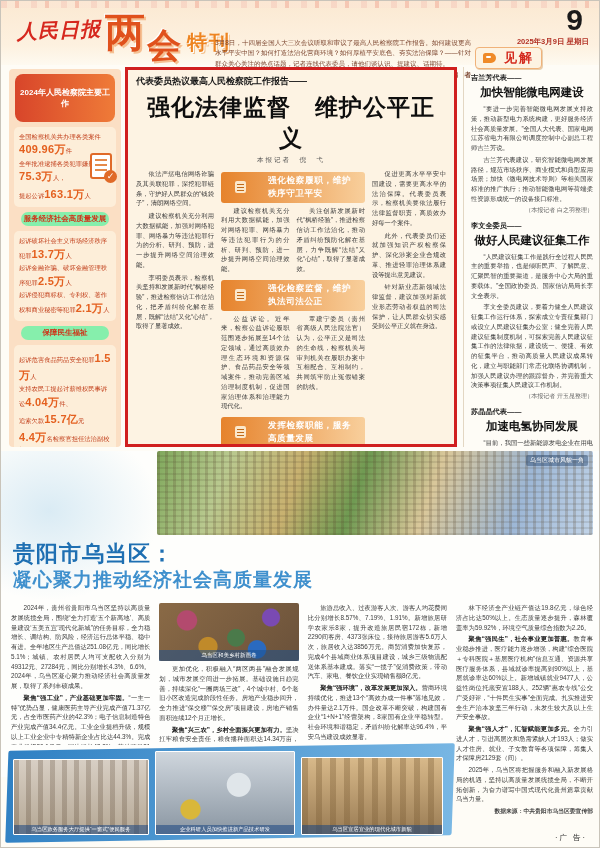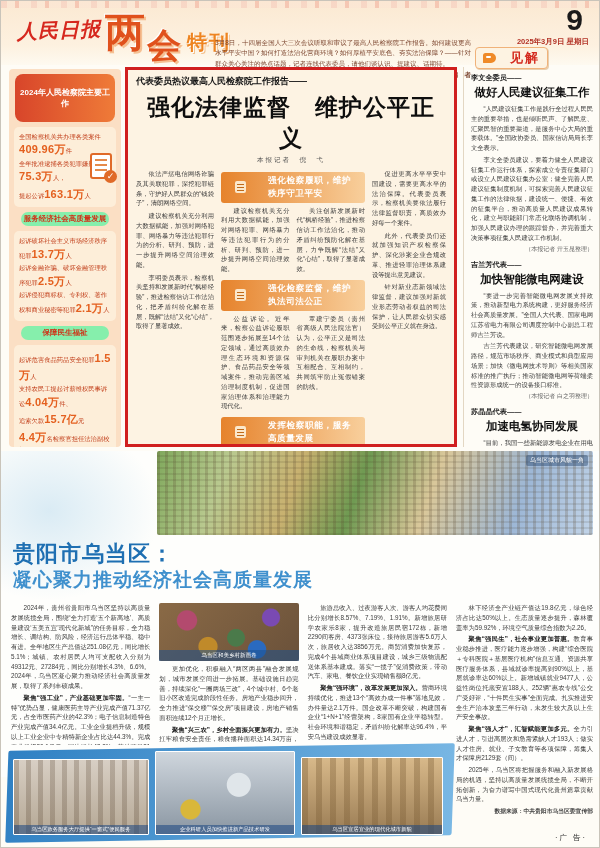--- a/index.html
+++ b/index.html
@@ -17,21 +17,21 @@
        text-shadow:2px 2px 0 #f5c093,-1px -1px 0 #fff;}
   .lh2{position:absolute;left:146px;top:22px;font-size:34px;font-weight:900;color:#e0511c;
        text-shadow:2px 2px 0 #f5c093,-1px -1px 0 #fff;}
   .lh3{position:absolute;left:186px;top:28px;font-size:20px;font-weight:900;color:#ee8420;
        text-shadow:1px 1px 0 #fff,2px 2px 0 #f3c18e;letter-spacing:2px;}
   .ednote{position:absolute;left:214px;top:37px;width:256px;font-size:6.5px;line-height:1.6;
           color:#7c4630;text-align:justify;}
   .edsign{display:block;text-align:right;font-weight:bold;margin-top:1px;}
   .pagenum{position:absolute;right:18px;top:2px;font-size:30px;font-weight:bold;color:#1a1a1a;}
   .pagedate{position:absolute;right:12px;top:36px;font-size:7.5px;font-weight:bold;color:#b23226;}
-  .insights-badge{position:absolute;left:474px;top:46px;display:flex;align-items:center;gap:14px;
+  .insights-badge{position:absolute;left:474px;top:46px;display:flex;align-items:center;gap:8px;
           border:1px solid #f0b27a;border-radius:4px;background:#fdf3e2;padding:1px 7px;
           box-shadow:1px 1px 0 #e8cfae;}
   .insights-badge .t{font-size:13px;font-weight:900;color:#d42b1f;letter-spacing:2px;}
   .blob-icon{width:13px;height:10px;background:#ef8a28;border-radius:3px 6px 6px 1px;position:relative;}
   .blob-icon::after{content:"";position:absolute;left:3px;top:3px;width:5px;height:2px;background:#fff;border-radius:1px;}
   
   .sidebar{position:absolute;left:8px;top:68px;width:112px;height:378px;background:#fbdfc4;
            border-radius:4px;padding:5px 4px;overflow:hidden;}
   .sb-title{background:linear-gradient(90deg,#d8452a,#ef7b38);color:#fff;font-size:8px;font-weight:bold;
            text-align:center;border-radius:8px;padding:13px 2px;margin:0 2px 5px;}
@@ -223,34 +223,34 @@
 
       <p>促进更高水平平安中国建设，需要更高水平的法治保障。代表委员表示，检察机关要依法履行法律监督职责，高质效办好每一个案件。</p>
           <p>此外，代表委员们还就加强知识产权检察保护、深化涉案企业合规改革、推进轻罪治理体系建设等提出意见建议。</p>
           <p>针对新业态新领域法律监督，建议加强对新就业形态劳动者权益的司法保护，让人民群众切实感受到公平正义就在身边。</p>
         </div>
     </div>
   </div>
 
   <div class="ins-col">
     <div>
+      <div class="ins-name">吉兰芳代表——</div>
+      <div class="ins-title">加快智能微电网建设</div>
+      <p class="ins-p">“要进一步完善智能微电网发展支持政策，推动新型电力系统构建，更好服务经济社会高质量发展。”全国人大代表、国家电网江苏省电力有限公司调度控制中心副总工程师吉兰芳说。</p>
+      <p class="ins-p">吉兰芳代表建议，研究智能微电网发展路径，规范市场秩序、商业模式和典型应用场景；加快《微电网技术导则》等相关国家标准的推广执行；推动智能微电网等荷端柔性资源形成统一的设备接口标准。</p>
+      <div class="ins-end">（本报记者 白之羽整理）</div>
+    </div>
+    <div>
       <div class="ins-name">李文全委员——</div>
       <div class="ins-title">做好人民建议征集工作</div>
       <p class="ins-p">“人民建议征集工作是践行全过程人民民主的重要举措，也是倾听民声、了解民意、汇聚民智的重要渠道，是服务中心大局的重要载体。”全国政协委员、国家信访局局长李文全表示。</p>
       <p class="ins-p">李文全委员建议，要着力健全人民建议征集工作运行体系，探索成立专责征集部门或设立人民建议征集办公室；健全完善人民建议征集制度机制，可探索完善人民建议征集工作的法律依据，建设统一、便捷、有效的征集平台，推动高质量人民建议成果转化，建立与职能部门常态化联络协调机制，加强人民建议办理的跟踪督办，并完善重大决策事项征集人民建议工作机制。</p>
       <div class="ins-end">（本报记者 亓玉昆整理）</div>
     </div>
     <div>
-      <div class="ins-name">吉兰芳代表——</div>
-      <div class="ins-title">加快智能微电网建设</div>
-      <p class="ins-p">“要进一步完善智能微电网发展支持政策，推动新型电力系统构建，更好服务经济社会高质量发展。”全国人大代表、国家电网江苏省电力有限公司调度控制中心副总工程师吉兰芳说。</p>
-      <p class="ins-p">吉兰芳代表建议，研究智能微电网发展路径，规范市场秩序、商业模式和典型应用场景；加快《微电网技术导则》等相关国家标准的推广执行；推动智能微电网等荷端柔性资源形成统一的设备接口标准。</p>
-      <div class="ins-end">（本报记者 白之羽整理）</div>
-    </div>
-    <div>
       <div class="ins-name">苏晶晶代表——</div>
       <div class="ins-title">加速电氢协同发展</div>
       <p class="ins-p">“目前，我国一些新能源发电企业在用电低谷期面临电力消纳难题。”全国人大代表、南方电网广西电网公司苏晶晶说，“可利用电与氢可相互转换的特性，将富余新能源电力转化为绿氢并储存，供应交通、化工等领域。”</p>
 
     </div>
 
   </div>
 
   <div class="ad">
     <div class="ad-wash"></div>

